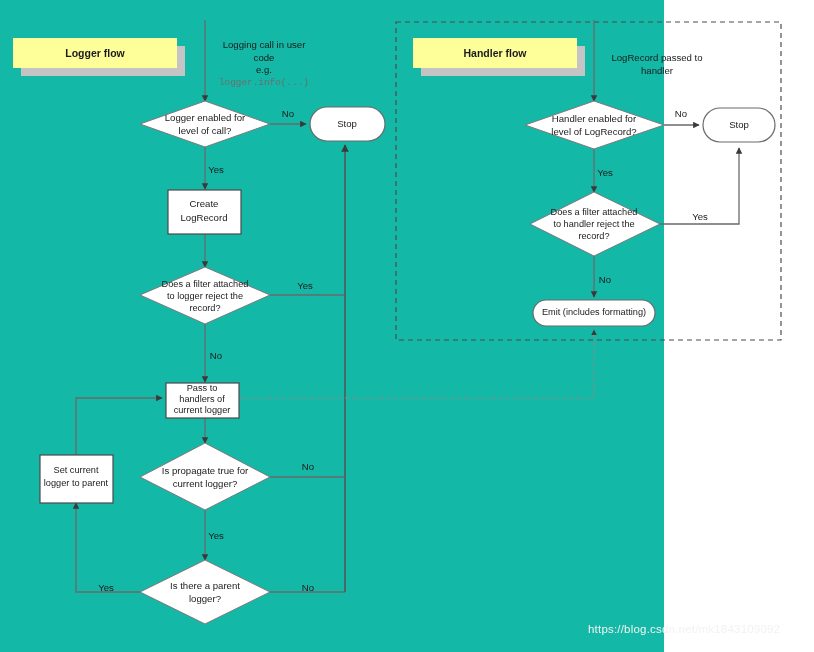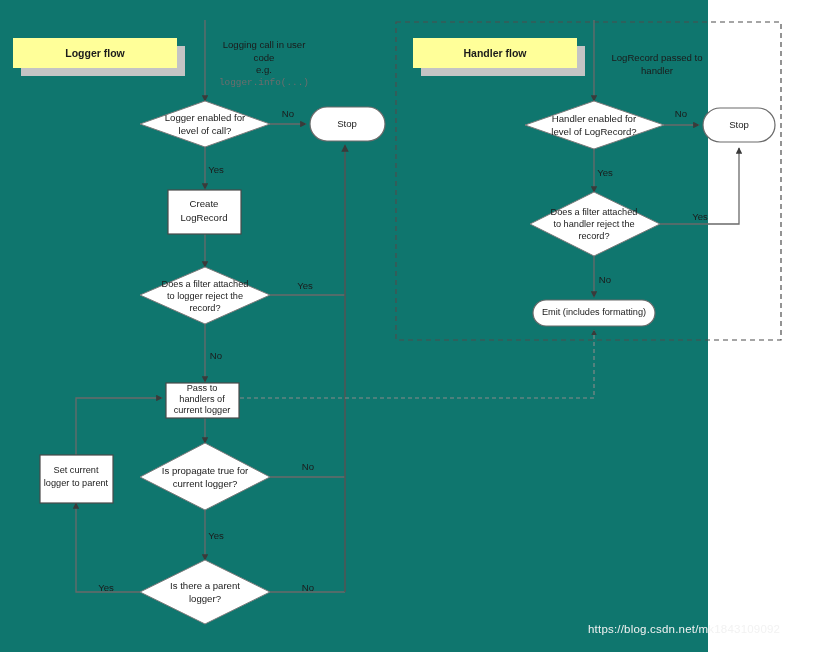--- a/index.html
+++ b/index.html
@@ -11,22 +11,21 @@
   body {
     width: 814px;
     height: 652px;
     overflow: hidden;
     font-family: "Liberation Sans", sans-serif;
   }
   #canvas {
     position: relative;
     width: 664px;
     height: 652px;
-    background: #0f766e;
-    padding-left: 44px;
+    background: #14b8a6;
   }
   svg#flow {
     position: absolute;
     left: 0;
     top: 0;
     width: 814px;
     height: 652px;
   }
   .node-shape {
     fill: #ffffff;

